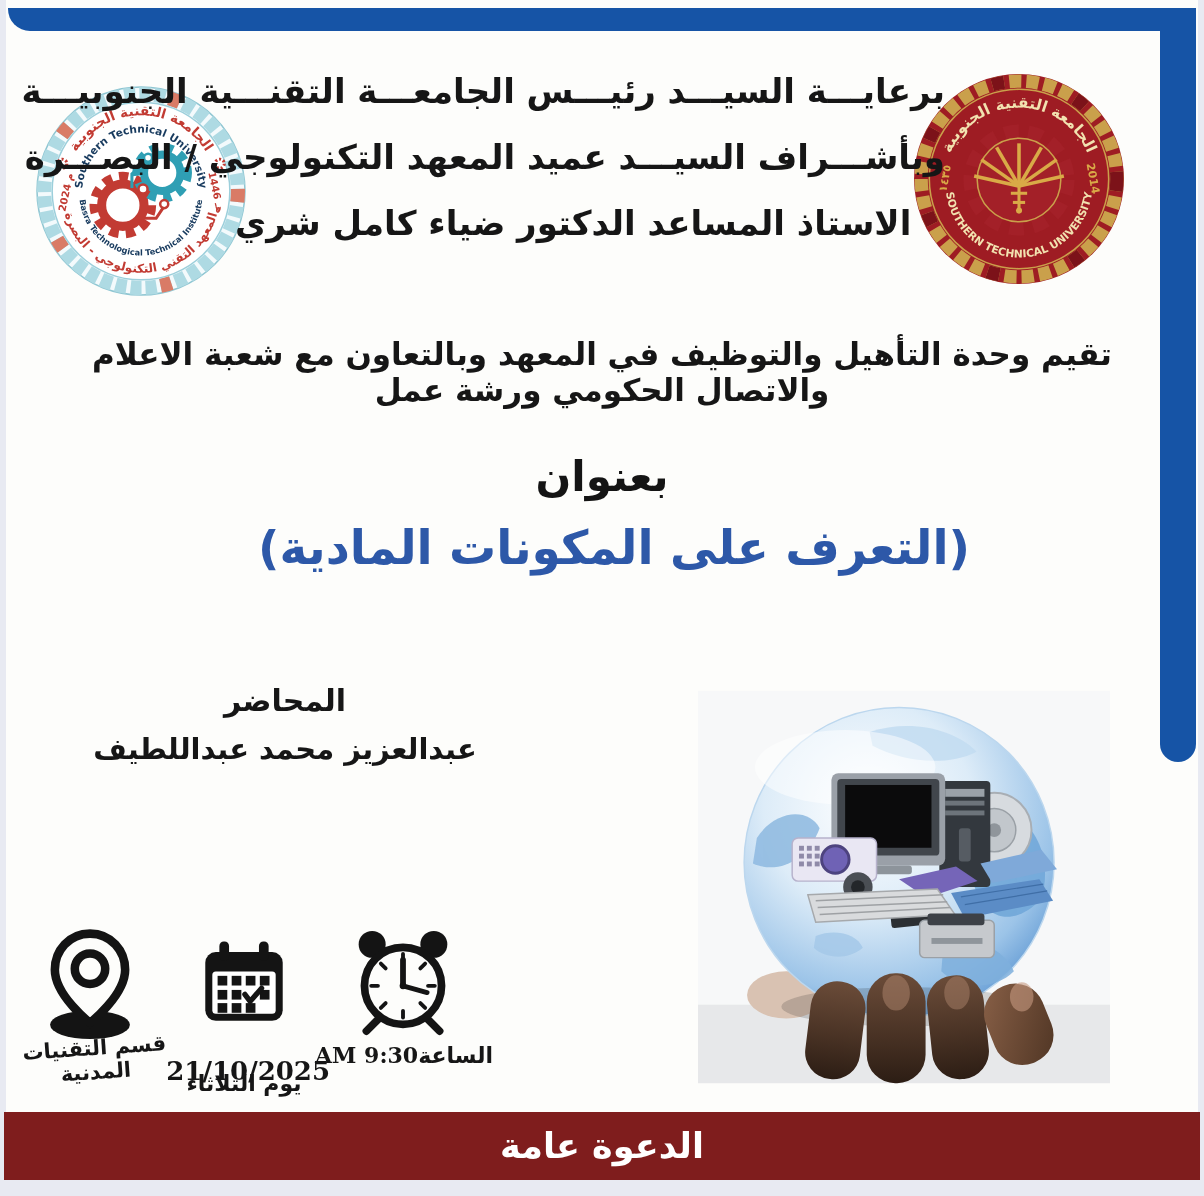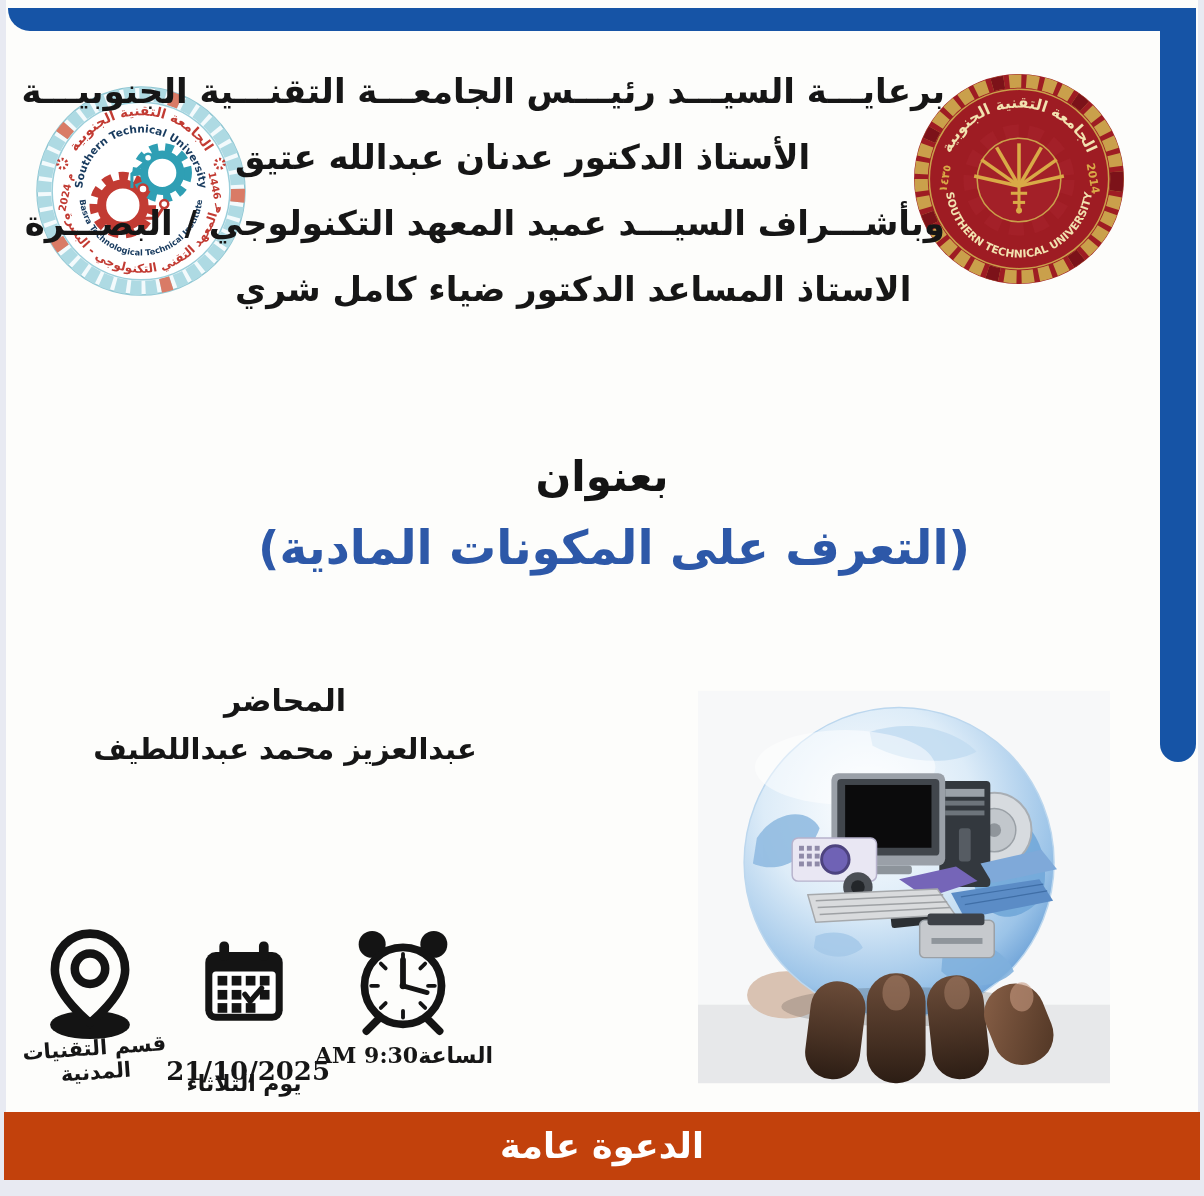--- a/index.html
+++ b/index.html
@@ -26,21 +26,21 @@
   .cal-icon{position:absolute;left:200px;top:934px;width:88px;height:96px;}
   .clock-icon{position:absolute;left:350px;top:926px;width:106px;height:110px;}
   .loc-label{position:absolute;left:0px;top:1036px;width:190px;text-align:center;direction:rtl;
              font-size:21px;font-weight:bold;color:#161616;transform:rotate(-4deg);}
   .day-label{position:absolute;left:158px;top:1030px;width:172px;text-align:center;direction:rtl;
              font-size:22px;font-weight:bold;color:#161616;margin-top:41px;}
   .date-label{position:absolute;left:158px;top:1056px;width:172px;text-align:right;
               font-family:"DejaVu Serif",serif;font-size:26px;font-weight:bold;color:#161616;}
   .time-label{position:absolute;left:306px;top:1042px;width:196px;text-align:center;direction:rtl;
               font-family:"DejaVu Serif","DejaVu Sans",serif;font-size:22px;font-weight:bold;color:#161616;}
-  .banner{position:absolute;left:4px;top:1112px;width:1196px;height:68px;background:#c2410c;
+  .banner{position:absolute;left:4px;top:1112px;width:1196px;height:68px;background:#7f1d1d;
           display:flex;align-items:center;justify-content:center;}
   .banner span{color:#ffffff;font-size:35px;font-weight:bold;direction:rtl;}
 </style>
 </head>
 <body>
 
 <div class="page">
   <div class="card"></div>
   <div class="top-bar"></div>
   <div class="right-bar"></div>
@@ -118,25 +118,25 @@
         <path d="M105,112 L105,134"></path>
         <path d="M97,119 L113,119"></path>
         <path d="M99,128 L111,128"></path>
       </g>
       <circle cx="105" cy="136" r="3" fill="#d9aa47"></circle>
     </g>
   </svg>
 
   <div class="sponsor">
     <div class="s-line">برعايـــة السيـــد رئيـــس الجامعـــة التقنـــية الجنوبيـــة</div>
-    <div class="s-line">الأستاذ الدكتور عدنان عبدالله عتيق</div>
     <div class="s-line">وبأشـــراف السيـــد عميد المعهد  التكنولوجي / البصـــرة</div>
     <div class="s-line">الاستاذ المساعد الدكتور ضياء  كامل شري</div>
   </div>
 
+  <div class="organizer">تقيم وحدة التأهيل والتوظيف في المعهد  وبالتعاون مع شعبة الاعلام  والاتصال الحكومي ورشة عمل</div>
 
   <div class="title-label">بعنوان</div>
   <div class="title-main">(التعرف على المكونات المادية)</div>
 
   <div class="lecturer">
     <div class="lect-label">المحاضر</div>
     <div class="lect-name">عبدالعزيز محمد عبداللطيف</div>
   </div>
 
   <svg class="photo" viewBox="0 0 420 400" xmlns="http://www.w3.org/2000/svg">

